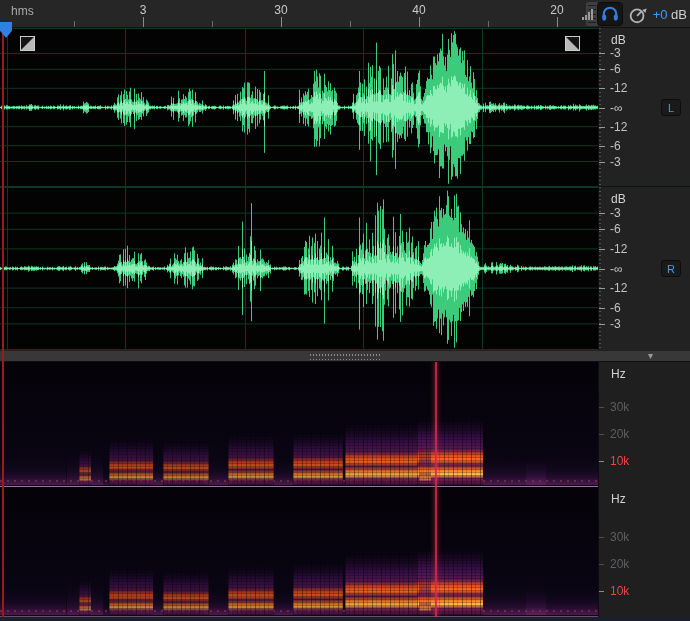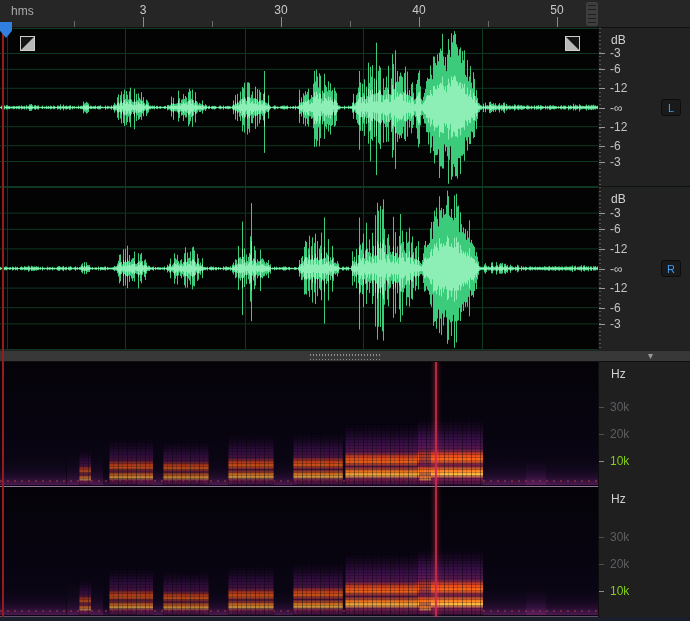--- a/index.html
+++ b/index.html
@@ -50,21 +50,21 @@
   
   .spec-sec{position:absolute;left:0;top:362px;width:690px;text-decoration:underline;}
   .spec-panel{position:relative;width:690px;}
   .sp0{height:125px;}
   .sp1{height:130px;}
   .spec-content{position:absolute;left:0;top:0;width:598px;height:100%;background:linear-gradient(to bottom,#050308 0%,#070410 55%,#0c0616 100%);overflow:hidden;}
   .hzscale{position:absolute;left:598px;top:0;width:92px;height:100%;background:#1f1f1f;border-left:1px solid #0e0e0e;}
   .hzscale .hdr{position:absolute;left:12px;top:5px;font-size:12px;color:#d2d2d2;}
   .hz-lbl{position:absolute;left:11px;transform:translateY(-50%);font-size:12px;}
   .hz-lbl.dim{color:#5e5e63;text-align:right;}
-  .hz-lbl.bright{color:#84cc16;}
+  .hz-lbl.bright{color:#ef4444;}
   .hz-dash{position:absolute;left:0;width:5px;height:1px;background:#8a8a8a;}
   .scol{position:absolute;bottom:2px;border-radius:2px 2px 0 0;
     background:linear-gradient(to top,
       rgba(58,16,60,.95) 0%, rgba(130,32,84,.9) 10%,
       #ffc046 16%, #ff7c1e 22%,
       rgba(105,26,74,.95) 30%,
       #ff6a1a 38%, #e8491c 45%,
       rgba(96,26,84,.9) 54%,
       rgba(74,20,92,.78) 68%,
       rgba(52,14,66,.45) 84%,
@@ -95,34 +95,57 @@
 
   <div class="ruler">
     <span class="unit">hms</span>
     <div id="ruler-ticks">
         <span class="tick-label" style="left: 143px;">3</span>
         <div class="tick-major" style="left: 143px;"></div>
         <span class="tick-label" style="left: 281px;">30</span>
         <div class="tick-major" style="left: 281px;"></div>
         <span class="tick-label" style="left: 419px;">40</span>
         <div class="tick-major" style="left: 419px;"></div>
-        <span class="tick-label" style="left: 557px;">50</span>
+        <span class="tick-label" style="left: 557px;">20</span>
         <div class="tick-major" style="left: 557px;"></div>
         <div class="tick-minor" style="left: 74px;"></div>
         <div class="tick-minor" style="left: 212px;"></div>
         <div class="tick-minor" style="left: 350px;"></div>
         <div class="tick-minor" style="left: 488px;"></div>
       </div>
     <div class="vgrip">
         <i></i>
         <i></i>
         <i></i>
         <i></i>
         <i></i>
       </div>
+    <div class="monitor">
+      <span class="meter-ic">
+          <i></i>
+          <i></i>
+          <i></i>
+          <i></i>
+        </span>
+      <button class="hp-btn">
+        <svg viewBox="0 0 24 24" width="22" height="20">
+          <path d="M4.5 17v-5a7.5 7.5 0 0 1 15 0v5" fill="none" stroke="#2e7fe0" stroke-width="2.6"></path>
+          <rect x="2.8" y="12.5" width="4.6" height="7.5" rx="2.2" fill="#2e7fe0"></rect>
+          <rect x="16.6" y="12.5" width="4.6" height="7.5" rx="2.2" fill="#2e7fe0"></rect>
+        </svg>
+      </button>
+      <span class="knob-ic">
+        <svg viewBox="0 0 24 24" width="22" height="24">
+          <circle cx="11" cy="14" r="7" fill="none" stroke="#b2b2b2" stroke-width="2"></circle>
+          <path d="M11 14 L15.5 9.5" stroke="#b2b2b2" stroke-width="2"></path>
+          <path d="M16.5 7.5 l5 -1.5 l-1.5 5 z" fill="#b2b2b2"></path>
+        </svg>
+      </span>
+      <span class="gain"><b style="color:#3f9df5">+0</b> <span>dB</span></span>
+    </div>
   </div>
 
   <div class="wave-sec">
     <div class="channel ch0">
       <div class="wave-canvas">
         <svg id="wsvg0" width="598" height="159">
             <path d="M7.5 0V159M125.5 0V159M245.5 0V159M363.5 0V159M482.5 0V159M0 25.5H598M0 41.3H598M0 60.3H598M0 98.7H598M0 117.7H598M0 133.5H598M0 .5H598M0 158.5H598" stroke="#0f3822" stroke-width="1" fill="none"></path>
             <path d="M0 79.5H598" stroke="#2e8a50" stroke-width="1" fill="none"></path>
             <path d="M0.5 78.8V80.2M1.5 77.7V81.3M2.5 78.6V80.3M3.5 78.8V80.2M4.5 77.4V81.5M5.5 78.3V80.5M6.5 77.2V81.5M7.5 77.2V81.4M8.5 78.1V81.1M9.5 77.9V81.2M10.5 78.6V80.6M11.5 78.4V80.7M12.5 78.3V80.6M13.5 77.8V81.3M14.5 78.1V81.0M15.5 78.4V80.4M16.5 78.0V81.2M17.5 78.2V80.7M18.5 77.9V81.2M19.5 77.7V81.2M20.5 78.4V80.4M21.5 77.4V81.6M22.5 78.2V80.9M23.5 78.2V80.9M24.5 77.8V81.5M25.5 78.7V80.5M26.5 77.1V81.5M27.5 78.4V80.7M28.5 77.9V81.1M29.5 76.4V83.0M30.5 76.4V82.8M31.5 76.0V82.8M32.5 77.3V81.3M33.5 78.6V80.6M34.5 77.3V81.4M35.5 77.0V81.9M36.5 78.0V80.8M37.5 77.5V81.4M38.5 77.5V81.6M39.5 78.7V80.2M40.5 78.8V80.1M41.5 78.6V80.5M42.5 77.5V81.1M43.5 78.8V80.2M44.5 78.5V80.8M45.5 78.7V80.4M46.5 77.8V81.2M47.5 78.6V80.7M48.5 77.9V81.1M49.5 78.5V80.5M50.5 77.6V81.4M51.5 78.0V81.1M52.5 78.7V80.5M53.5 77.7V81.2M54.5 77.8V81.2M55.5 78.7V80.4M56.5 78.9V80.1M57.5 77.5V81.6M58.5 77.7V81.1M59.5 78.1V81.0M60.5 76.4V82.1M61.5 78.4V80.7M62.5 78.1V80.7M63.5 76.6V82.4M64.5 78.2V80.7M65.5 77.8V81.3M66.5 77.5V81.6M67.5 78.2V81.1M68.5 78.1V80.7M69.5 77.5V81.8M70.5 77.2V81.7M71.5 78.8V80.3M72.5 77.9V81.4M73.5 78.4V80.4M74.5 78.1V80.8M75.5 78.9V80.2M76.5 78.4V80.6M77.5 78.6V80.4M78.5 77.5V81.2M79.5 78.6V80.3M80.5 77.9V81.2M81.5 77.6V81.2M82.5 77.8V81.3M83.5 73.5V85.4M84.5 75.5V83.5M85.5 74.9V84.4M86.5 73.9V85.7M87.5 74.5V85.0M88.5 75.5V84.1M89.5 78.4V80.6M90.5 77.6V81.1M91.5 77.9V81.0M92.5 78.4V80.7M93.5 78.1V80.9M94.5 78.1V81.1M95.5 77.4V81.2M96.5 78.8V80.3M97.5 78.0V81.1M98.5 77.9V81.4M99.5 77.8V81.4M100.5 77.3V81.3M101.5 78.5V80.4M102.5 78.6V80.3M103.5 78.8V80.3M104.5 78.7V80.2M105.5 77.5V81.8M106.5 78.7V80.4M107.5 77.7V81.3M108.5 78.2V80.6M109.5 78.4V80.4M110.5 78.5V80.7M111.5 77.4V81.7M112.5 78.5V80.4M113.5 76.8V82.1M114.5 74.8V84.6M115.5 76.3V82.8M116.5 76.8V82.3M117.5 69.3V89.8M118.5 66.4V91.9M119.5 75.4V84.1M120.5 67.2V90.6M121.5 63.4V95.3M122.5 75.0V83.6M123.5 66.2V95.0M124.5 61.5V98.0M125.5 71.0V87.4M126.5 63.1V96.8M127.5 66.7V94.0M128.5 71.4V88.5M129.5 63.4V94.4M130.5 59.7V99.2M131.5 71.5V86.2M132.5 73.6V84.0M133.5 73.9V86.1M134.5 60.8V101.3M135.5 73.7V84.7M136.5 65.9V93.0M137.5 72.2V87.4M138.5 65.4V91.9M139.5 69.7V90.9M140.5 71.5V89.0M141.5 64.2V91.9M142.5 72.6V85.5M143.5 69.2V88.3M144.5 75.1V82.9M145.5 76.5V81.9M146.5 71.6V88.0M147.5 72.6V85.6M148.5 74.5V84.4M149.5 77.6V81.5M150.5 77.5V81.5M151.5 78.1V80.7M152.5 77.6V81.0M153.5 78.1V80.7M154.5 77.5V81.5M155.5 78.9V80.2M156.5 77.8V81.0M157.5 77.8V81.2M158.5 78.8V80.3M159.5 78.3V80.7M160.5 78.0V81.0M161.5 78.7V80.3M162.5 78.7V80.3M163.5 78.6V80.4M164.5 78.0V81.0M165.5 77.9V80.8M166.5 78.9V80.1M167.5 77.1V82.3M168.5 76.9V81.7M169.5 77.6V81.5M170.5 76.8V82.6M171.5 68.6V88.6M172.5 75.7V83.5M173.5 69.8V91.8M174.5 75.9V83.1M175.5 75.8V83.4M176.5 75.6V83.3M177.5 75.0V84.3M178.5 62.7V93.6M179.5 70.1V90.0M180.5 75.0V83.5M181.5 71.6V87.7M182.5 71.3V87.1M183.5 66.1V92.9M184.5 71.0V87.2M185.5 68.0V89.4M186.5 69.5V89.4M187.5 73.4V85.2M188.5 64.2V98.1M189.5 60.7V96.3M190.5 62.8V93.3M191.5 70.6V89.2M192.5 61.5V98.9M193.5 72.1V87.7M194.5 74.8V84.0M195.5 64.2V94.4M196.5 73.0V85.7M197.5 74.3V84.4M198.5 76.3V82.5M199.5 74.8V84.0M200.5 75.6V84.0M201.5 76.3V82.8M202.5 72.4V85.6M203.5 77.1V82.5M204.5 77.6V81.6M205.5 76.2V82.8M206.5 77.1V81.3M207.5 78.6V80.2M208.5 78.1V81.1M209.5 77.6V81.1M210.5 79.0V80.0M211.5 78.2V80.9M212.5 77.8V81.4M213.5 78.0V81.1M214.5 77.9V81.6M215.5 78.0V81.1M216.5 78.7V80.4M217.5 79.0V80.0M218.5 78.6V80.3M219.5 77.7V80.9M220.5 77.6V81.3M221.5 78.3V80.8M222.5 78.8V80.4M223.5 77.5V81.7M224.5 78.8V80.2M225.5 78.0V81.0M226.5 78.3V80.8M227.5 77.8V81.2M228.5 77.9V81.3M229.5 78.1V80.9M230.5 78.3V80.8M231.5 78.9V80.1M232.5 77.5V81.4M233.5 72.4V86.2M234.5 76.7V82.2M235.5 67.1V91.6M236.5 75.7V83.1M237.5 65.9V93.1M238.5 74.6V84.4M239.5 72.6V88.7M240.5 63.6V92.9M241.5 71.1V87.9M242.5 59.0V103.5M243.5 60.2V97.1M244.5 54.8V104.7M245.5 70.5V89.0M246.5 72.8V86.4M247.5 54.4V106.6M248.5 54.3V100.8M249.5 55.1V104.6M250.5 69.8V87.6M251.5 66.7V95.1M252.5 63.3V95.5M253.5 70.4V90.1M254.5 70.2V87.5M255.5 58.6V100.9M256.5 70.9V87.6M257.5 61.1V98.3M258.5 73.7V86.2M259.5 61.8V95.5M260.5 64.2V91.8M261.5 72.4V85.9M262.5 72.1V87.7M263.5 65.8V92.4M264.5 43.0V124.9M265.5 74.2V85.4M266.5 74.8V83.6M267.5 75.6V84.1M268.5 67.3V90.6M269.5 76.8V82.5M270.5 78.2V80.9M271.5 79.0V80.0M272.5 78.7V80.1M273.5 78.3V80.6M274.5 77.4V81.5M275.5 77.7V81.3M276.5 78.6V80.4M277.5 78.4V80.9M278.5 78.8V80.4M279.5 78.8V80.1M280.5 78.2V80.7M281.5 77.8V80.9M282.5 77.7V81.2M283.5 77.7V81.3M284.5 77.5V81.6M285.5 78.2V81.0M286.5 77.8V81.2M287.5 77.5V81.4M288.5 78.8V80.2M289.5 78.9V80.2M290.5 78.3V80.8M291.5 79.0V80.0M292.5 78.4V80.7M293.5 78.0V80.9M294.5 78.7V80.3M295.5 77.6V81.8M296.5 78.6V80.2M297.5 78.3V80.9M298.5 77.7V81.2M299.5 61.7V94.9M300.5 74.5V85.8M301.5 69.4V88.4M302.5 74.1V84.4M303.5 65.5V96.1M304.5 67.5V89.8M305.5 63.3V98.0M306.5 66.5V90.6M307.5 63.9V96.1M308.5 60.7V98.5M309.5 71.9V88.3M310.5 70.7V88.4M311.5 67.0V90.9M312.5 68.9V90.2M313.5 55.7V100.3M314.5 42.9V118.9M315.5 53.4V111.2M316.5 41.7V118.6M317.5 48.5V112.9M318.5 59.5V99.4M319.5 45.2V118.4M320.5 47.6V110.1M321.5 70.3V88.4M322.5 62.5V96.4M323.5 64.8V93.3M324.5 45.7V110.9M325.5 57.1V98.6M326.5 59.1V100.9M327.5 63.3V96.1M328.5 53.3V103.5M329.5 62.1V97.0M330.5 55.3V106.5M331.5 63.2V97.9M332.5 61.8V97.0M333.5 73.9V84.4M334.5 59.6V98.8M335.5 62.9V97.6M336.5 64.9V93.0M337.5 75.0V84.1M338.5 77.3V81.9M339.5 77.5V81.6M340.5 78.4V80.7M341.5 78.7V80.2M342.5 78.6V80.4M343.5 78.8V80.2M344.5 77.7V81.5M345.5 78.7V80.3M346.5 78.5V80.4M347.5 78.7V80.2M348.5 77.6V81.2M349.5 78.5V80.5M350.5 77.9V80.9M351.5 78.0V80.9M352.5 74.6V84.6M353.5 65.9V90.9M354.5 75.5V83.4M355.5 74.7V84.9M356.5 67.1V91.7M357.5 65.3V95.2M358.5 59.5V96.8M359.5 43.0V121.8M360.5 54.4V102.8M361.5 69.0V89.1M362.5 55.8V103.0M363.5 65.2V95.5M364.5 51.3V107.9M365.5 71.0V89.3M366.5 58.6V95.9M367.5 68.1V90.1M368.5 34.7V115.7M369.5 55.0V103.5M370.5 38.8V133.3M371.5 48.6V111.0M372.5 37.1V112.7M373.5 66.0V90.8M374.5 50.3V109.1M375.5 65.4V92.7M376.5 14.6V147.1M377.5 65.1V93.6M378.5 42.9V114.7M379.5 37.8V116.3M380.5 39.6V121.0M381.5 66.5V94.8M382.5 67.2V92.4M383.5 50.4V114.7M384.5 61.9V95.8M385.5 59.4V99.1M386.5 48.6V114.0M387.5 59.6V99.2M388.5 37.9V113.6M389.5 66.1V94.1M390.5 66.5V92.1M391.5 50.4V104.1M392.5 26.2V129.7M393.5 35.9V122.1M394.5 61.1V98.8M395.5 22.3V140.9M396.5 53.8V105.2M397.5 43.0V114.0M398.5 53.8V106.5M399.5 48.3V110.6M400.5 44.6V107.5M401.5 47.7V110.0M402.5 49.1V105.7M403.5 63.8V98.8M404.5 44.9V111.2M405.5 38.6V113.0M406.5 66.5V93.4M407.5 43.5V108.7M408.5 67.2V91.5M409.5 62.0V99.5M410.5 68.0V93.0M411.5 56.1V105.4M412.5 54.4V100.1M413.5 64.6V96.9M414.5 71.6V87.5M415.5 70.7V89.2M416.5 56.0V100.3M417.5 51.8V110.8M418.5 44.8V119.4M419.5 42.4V115.9M420.5 58.3V97.4M421.5 71.1V87.8M422.5 72.5V87.0M423.5 68.7V91.0M424.5 65.0V95.3M425.5 61.0V95.8M426.5 53.1V104.1M427.5 49.7V104.2M428.5 51.1V116.4M429.5 50.8V104.4M430.5 37.5V125.1M431.5 46.7V119.6M432.5 51.2V108.3M433.5 28.5V123.1M434.5 28.6V135.4M435.5 35.0V127.3M436.5 37.2V127.2M437.5 26.2V126.7M438.5 33.3V121.4M439.5 24.6V150.0M440.5 20.6V138.4M441.5 22.6V138.4M442.5 5.9V140.5M443.5 28.4V140.5M444.5 37.4V116.5M445.5 29.0V123.3M446.5 43.1V119.0M447.5 26.5V128.3M448.5 11.0V155.8M449.5 21.8V131.7M450.5 29.1V118.3M451.5 5.2V151.7M452.5 14.3V148.7M453.5 7.1V136.2M454.5 3.1V138.9M455.5 5.9V148.3M456.5 16.3V148.2M457.5 19.2V150.6M458.5 27.5V130.1M459.5 21.3V130.3M460.5 19.5V146.0M461.5 34.9V127.7M462.5 23.1V127.8M463.5 32.1V126.2M464.5 22.3V132.8M465.5 46.9V109.5M466.5 48.9V112.7M467.5 32.0V122.7M468.5 53.2V109.2M469.5 48.5V116.0M470.5 38.1V116.1M471.5 54.6V103.6M472.5 60.3V104.3M473.5 44.3V110.2M474.5 50.9V109.1M475.5 68.1V93.2M476.5 61.9V101.2M477.5 69.9V91.1M478.5 75.0V84.6M479.5 75.5V84.0M480.5 76.9V82.1M481.5 77.5V81.7M482.5 78.3V80.9M483.5 75.6V84.0M484.5 78.3V80.6M485.5 74.6V84.3M486.5 77.5V81.2M487.5 77.2V81.6M488.5 77.7V81.4M489.5 74.0V84.9M490.5 73.6V85.2M491.5 75.6V84.0M492.5 75.9V83.0M493.5 75.1V84.1M494.5 76.7V82.0M495.5 75.2V83.8M496.5 77.3V82.0M497.5 77.7V81.4M498.5 76.5V82.3M499.5 75.1V84.5M500.5 77.4V81.4M501.5 76.6V82.7M502.5 77.2V82.2M503.5 74.8V83.7M504.5 74.5V85.2M505.5 77.8V81.1M506.5 75.9V82.6M507.5 77.6V81.7M508.5 77.8V81.0M509.5 77.3V81.7M510.5 77.6V81.5M511.5 78.2V81.1M512.5 77.5V81.3M513.5 78.0V81.2M514.5 76.3V82.8M515.5 76.8V81.8M516.5 78.2V80.8M517.5 77.2V81.6M518.5 76.7V82.2M519.5 77.5V81.3M520.5 77.3V81.4M521.5 77.1V81.9M522.5 77.8V81.7M523.5 77.7V81.4M524.5 77.8V81.0M525.5 78.6V80.2M526.5 77.7V81.1M527.5 77.2V81.6M528.5 77.6V81.4M529.5 78.2V81.0M530.5 78.5V80.5M531.5 77.7V81.4M532.5 78.4V80.5M533.5 78.5V80.3M534.5 77.3V81.8M535.5 78.7V80.6M536.5 77.5V81.7M537.5 77.9V81.3M538.5 77.0V81.4M539.5 78.4V80.7M540.5 77.1V82.2M541.5 77.5V81.7M542.5 78.0V81.0M543.5 78.3V80.6M544.5 78.7V80.2M545.5 77.4V81.5M546.5 78.5V80.4M547.5 77.8V81.4M548.5 78.4V80.5M549.5 77.5V81.8M550.5 77.1V82.0M551.5 78.2V81.1M552.5 77.6V81.0M553.5 77.3V81.3M554.5 78.0V81.5M555.5 78.0V80.9M556.5 78.2V80.9M557.5 78.8V80.2M558.5 78.1V80.8M559.5 78.8V80.2M560.5 77.8V81.2M561.5 77.3V81.5M562.5 78.4V80.6M563.5 77.6V81.3M564.5 77.6V81.5M565.5 77.7V81.4M566.5 78.6V80.4M567.5 78.7V80.3M568.5 77.2V82.3M569.5 78.1V81.1M570.5 77.2V81.6M571.5 77.9V81.0M572.5 78.4V80.5M573.5 75.7V82.4M574.5 77.9V81.1M575.5 76.6V82.5M576.5 77.4V81.4M577.5 77.5V81.4M578.5 78.4V80.5M579.5 76.3V83.5M580.5 77.1V81.6M581.5 77.9V81.3M582.5 77.8V81.2M583.5 78.0V80.9M584.5 78.1V81.0M585.5 77.6V81.3M586.5 76.5V82.5M587.5 78.0V80.8M588.5 76.9V82.1M589.5 77.5V81.5M590.5 77.7V81.7M591.5 76.9V82.1M592.5 77.4V81.5M593.5 76.7V81.8M594.5 77.6V81.3M595.5 77.4V81.5M596.5 78.1V80.8M597.5 77.7V81.2" stroke="#3ed682" stroke-width="1" fill="none" opacity="0.95"></path>
             <path d="M0.5 79.2V79.8M1.5 78.7V80.3M2.5 79.1V79.8M3.5 79.2V79.8M4.5 78.6V80.3M5.5 79.0V79.9M6.5 78.6V80.4M7.5 78.5V80.3M8.5 78.9V80.2M9.5 78.8V80.2M10.5 79.1V79.9M11.5 79.0V80.0M12.5 79.0V79.9M13.5 78.8V80.2M14.5 78.9V80.1M15.5 79.0V79.9M16.5 78.9V80.2M17.5 78.9V80.0M18.5 78.8V80.2M19.5 78.7V80.2M20.5 79.1V79.9M21.5 78.6V80.4M22.5 79.0V80.1M23.5 79.0V80.1M24.5 78.8V80.4M25.5 79.2V79.9M26.5 78.5V80.3M27.5 79.0V80.0M28.5 78.8V80.2M29.5 78.2V81.0M30.5 78.2V80.9M31.5 78.0V80.9M32.5 78.6V80.3M33.5 79.1V80.0M34.5 78.6V80.3M35.5 78.5V80.5M36.5 78.9V80.1M37.5 78.7V80.3M38.5 78.7V80.4M39.5 79.2V79.8M40.5 79.2V79.7M41.5 79.1V79.9M42.5 78.7V80.2M43.5 79.2V79.8M44.5 79.1V80.0M45.5 79.1V79.9M46.5 78.8V80.2M47.5 79.1V80.0M48.5 78.8V80.2M49.5 79.1V79.9M50.5 78.7V80.3M51.5 78.9V80.2M52.5 79.2V79.9M53.5 78.7V80.2M54.5 78.8V80.2M55.5 79.1V79.9M56.5 79.2V79.8M57.5 78.7V80.4M58.5 78.8V80.2M59.5 78.9V80.1M60.5 78.2V80.6M61.5 79.0V80.0M62.5 78.9V80.0M63.5 78.3V80.7M64.5 79.0V80.0M65.5 78.8V80.3M66.5 78.6V80.4M67.5 79.0V80.2M68.5 78.9V80.0M69.5 78.7V80.4M70.5 78.5V80.4M71.5 79.2V79.8M72.5 78.8V80.3M73.5 79.0V79.9M74.5 78.9V80.0M75.5 79.3V79.8M76.5 79.0V79.9M77.5 79.1V79.9M78.5 78.6V80.2M79.5 79.1V79.9M80.5 78.8V80.2M81.5 78.7V80.2M82.5 78.8V80.2M83.5 77.0V82.0M84.5 77.8V81.2M85.5 77.6V81.5M86.5 77.1V82.1M87.5 77.4V81.8M88.5 77.8V81.4M89.5 79.0V80.0M90.5 78.7V80.2M91.5 78.8V80.2M92.5 79.0V80.0M93.5 78.9V80.1M94.5 78.9V80.2M95.5 78.6V80.2M96.5 79.2V79.8M97.5 78.9V80.2M98.5 78.8V80.3M99.5 78.8V80.3M100.5 78.6V80.3M101.5 79.1V79.9M102.5 79.1V79.8M103.5 79.2V79.8M104.5 79.2V79.8M105.5 78.7V80.5M106.5 79.2V79.9M107.5 78.8V80.2M108.5 79.0V80.0M109.5 79.0V79.9M110.5 79.1V80.0M111.5 78.6V80.4M112.5 79.1V79.9M113.5 78.4V80.6M114.5 77.5V81.6M115.5 78.1V80.9M116.5 78.4V80.7M117.5 75.2V83.8M118.5 74.0V84.7M119.5 77.8V81.4M120.5 74.3V84.2M121.5 72.7V86.1M122.5 77.6V81.2M123.5 73.9V86.0M124.5 71.9V87.3M125.5 75.9V82.8M126.5 72.6V86.8M127.5 74.1V85.6M128.5 76.1V83.3M129.5 72.7V85.8M130.5 71.2V87.8M131.5 76.1V82.3M132.5 77.0V81.4M133.5 77.2V82.3M134.5 71.6V88.6M135.5 77.1V81.7M136.5 73.8V85.2M137.5 76.4V82.8M138.5 73.6V84.7M139.5 75.4V84.3M140.5 76.1V83.5M141.5 73.1V84.7M142.5 76.6V82.0M143.5 75.2V83.2M144.5 77.7V80.9M145.5 78.2V80.5M146.5 76.2V83.1M147.5 76.6V82.1M148.5 77.4V81.6M149.5 78.7V80.3M150.5 78.7V80.4M151.5 78.9V80.0M152.5 78.7V80.1M153.5 78.9V80.0M154.5 78.7V80.3M155.5 79.2V79.8M156.5 78.8V80.1M157.5 78.8V80.2M158.5 79.2V79.8M159.5 79.0V80.0M160.5 78.9V80.1M161.5 79.2V79.8M162.5 79.1V79.8M163.5 79.1V79.9M164.5 78.8V80.1M165.5 78.8V80.0M166.5 79.2V79.8M167.5 78.5V80.7M168.5 78.4V80.4M169.5 78.7V80.3M170.5 78.4V80.8M171.5 74.9V83.3M172.5 77.9V81.2M173.5 75.4V84.7M174.5 78.0V81.0M175.5 78.0V81.1M176.5 77.9V81.1M177.5 77.6V81.5M178.5 72.5V85.4M179.5 75.6V83.9M180.5 77.6V81.2M181.5 76.2V82.9M182.5 76.0V82.7M183.5 73.9V85.1M184.5 75.9V82.7M185.5 74.7V83.7M186.5 75.3V83.6M187.5 76.9V81.9M188.5 73.1V87.3M189.5 71.6V86.6M190.5 72.5V85.3M191.5 75.8V83.6M192.5 71.9V87.7M193.5 76.4V82.9M194.5 77.5V81.4M195.5 73.1V85.8M196.5 76.8V82.1M197.5 77.3V81.6M198.5 78.2V80.8M199.5 77.5V81.4M200.5 77.9V81.4M201.5 78.2V80.9M202.5 76.5V82.1M203.5 78.5V80.7M204.5 78.7V80.4M205.5 78.1V80.9M206.5 78.5V80.3M207.5 79.1V79.8M208.5 78.9V80.2M209.5 78.7V80.2M210.5 79.3V79.7M211.5 79.0V80.1M212.5 78.8V80.3M213.5 78.9V80.2M214.5 78.8V80.4M215.5 78.9V80.2M216.5 79.2V79.9M217.5 79.3V79.7M218.5 79.1V79.8M219.5 78.7V80.1M220.5 78.7V80.2M221.5 79.0V80.0M222.5 79.2V79.9M223.5 78.7V80.4M224.5 79.2V79.8M225.5 78.9V80.1M226.5 79.0V80.0M227.5 78.8V80.2M228.5 78.8V80.2M229.5 78.9V80.1M230.5 79.0V80.0M231.5 79.2V79.8M232.5 78.7V80.3M233.5 76.5V82.3M234.5 78.3V80.6M235.5 74.3V84.6M236.5 77.9V81.0M237.5 73.8V85.2M238.5 77.5V81.5M239.5 76.6V83.4M240.5 72.8V85.1M241.5 76.0V83.0M242.5 70.9V89.6M243.5 71.4V86.9M244.5 69.1V90.1M245.5 75.7V83.5M246.5 76.7V82.4M247.5 69.0V90.9M248.5 68.9V88.4M249.5 69.3V90.0M250.5 75.4V82.9M251.5 74.1V86.0M252.5 72.7V86.2M253.5 75.7V84.0M254.5 75.6V82.8M255.5 70.7V88.5M256.5 75.9V82.9M257.5 71.8V87.4M258.5 77.1V82.3M259.5 72.1V86.2M260.5 73.1V84.6M261.5 76.5V82.2M262.5 76.4V82.9M263.5 73.8V84.9M264.5 64.2V98.6M265.5 77.3V82.0M266.5 77.5V81.2M267.5 77.9V81.4M268.5 74.4V84.1M269.5 78.4V80.8M270.5 79.0V80.1M271.5 79.3V79.7M272.5 79.2V79.8M273.5 79.0V80.0M274.5 78.6V80.4M275.5 78.8V80.2M276.5 79.1V79.9M277.5 79.0V80.1M278.5 79.2V79.9M279.5 79.2V79.8M280.5 79.0V80.0M281.5 78.8V80.1M282.5 78.7V80.2M283.5 78.7V80.3M284.5 78.7V80.4M285.5 79.0V80.1M286.5 78.8V80.2M287.5 78.7V80.3M288.5 79.2V79.8M289.5 79.2V79.8M290.5 79.0V80.0M291.5 79.3V79.7M292.5 79.0V80.0M293.5 78.9V80.1M294.5 79.1V79.8M295.5 78.7V80.4M296.5 79.1V79.8M297.5 79.0V80.1M298.5 78.7V80.2M299.5 72.0V86.0M300.5 77.4V82.2M301.5 75.3V83.3M302.5 77.2V81.5M303.5 73.6V86.5M304.5 74.5V83.8M305.5 72.7V87.3M306.5 74.1V84.2M307.5 73.0V86.5M308.5 71.6V87.5M309.5 76.3V83.2M310.5 75.8V83.2M311.5 74.2V84.3M312.5 75.1V84.0M313.5 69.5V88.2M314.5 64.1V96.0M315.5 68.5V92.8M316.5 63.6V95.9M317.5 66.5V93.5M318.5 71.1V87.9M319.5 65.1V95.8M320.5 66.1V92.4M321.5 75.6V83.2M322.5 72.4V86.6M323.5 73.3V85.3M324.5 65.3V92.7M325.5 70.1V87.5M326.5 70.9V88.5M327.5 72.7V86.5M328.5 68.5V89.6M329.5 72.2V86.8M330.5 69.3V90.9M331.5 72.6V87.2M332.5 72.1V86.9M333.5 77.1V81.6M334.5 71.1V87.6M335.5 72.5V87.1M336.5 73.4V85.2M337.5 77.6V81.4M338.5 78.6V80.5M339.5 78.6V80.4M340.5 79.1V80.0M341.5 79.2V79.8M342.5 79.1V79.9M343.5 79.2V79.8M344.5 78.7V80.3M345.5 79.2V79.8M346.5 79.1V79.9M347.5 79.2V79.8M348.5 78.7V80.2M349.5 79.1V79.9M350.5 78.8V80.1M351.5 78.9V80.1M352.5 77.5V81.7M353.5 73.8V84.3M354.5 77.8V81.1M355.5 77.5V81.8M356.5 74.3V84.6M357.5 73.5V86.1M358.5 71.1V86.8M359.5 64.2V97.3M360.5 69.0V89.3M361.5 75.1V83.5M362.5 69.5V89.4M363.5 73.5V86.2M364.5 67.7V91.4M365.5 75.9V83.6M366.5 70.7V86.4M367.5 74.7V84.0M368.5 60.7V94.7M369.5 69.2V89.6M370.5 62.4V102.1M371.5 66.5V92.7M372.5 61.7V93.4M373.5 73.8V84.2M374.5 67.2V91.9M375.5 73.6V85.0M376.5 52.2V107.9M377.5 73.5V85.4M378.5 64.1V94.3M379.5 62.0V95.0M380.5 62.7V96.9M381.5 74.0V85.9M382.5 74.3V84.9M383.5 67.3V94.3M384.5 72.1V86.4M385.5 71.1V87.7M386.5 66.5V94.0M387.5 71.1V87.8M388.5 62.0V93.8M389.5 73.9V85.6M390.5 74.1V84.8M391.5 67.3V89.8M392.5 57.1V100.6M393.5 61.2V97.4M394.5 71.8V87.6M395.5 55.5V105.3M396.5 68.7V90.3M397.5 64.2V94.0M398.5 68.7V90.8M399.5 66.4V92.5M400.5 64.8V91.2M401.5 66.1V92.3M402.5 66.7V90.5M403.5 72.9V87.6M404.5 65.0V92.8M405.5 62.3V93.6M406.5 74.1V85.3M407.5 64.4V91.8M408.5 74.4V84.5M409.5 72.1V87.9M410.5 74.7V85.2M411.5 69.7V90.4M412.5 69.0V88.1M413.5 73.2V86.8M414.5 76.2V82.9M415.5 75.8V83.6M416.5 69.6V88.2M417.5 67.9V92.6M418.5 64.9V96.3M419.5 63.9V94.8M420.5 70.6V87.0M421.5 76.0V83.0M422.5 76.5V82.6M423.5 75.0V84.3M424.5 73.4V86.1M425.5 71.7V86.3M426.5 68.4V89.8M427.5 67.0V89.9M428.5 67.6V95.0M429.5 67.4V89.9M430.5 61.9V98.7M431.5 65.7V96.3M432.5 67.6V91.6M433.5 58.1V97.8M434.5 58.1V103.0M435.5 60.8V99.6M436.5 61.7V99.5M437.5 57.1V99.3M438.5 60.1V97.1M439.5 56.4V109.1M440.5 54.7V104.2M441.5 55.6V104.2M442.5 48.6V105.1M443.5 58.0V105.1M444.5 61.8V95.0M445.5 58.3V97.9M446.5 64.2V96.1M447.5 57.2V100.0M448.5 50.7V111.5M449.5 55.2V101.4M450.5 58.3V95.8M451.5 48.3V109.8M452.5 52.1V108.6M453.5 49.1V103.3M454.5 47.4V104.5M455.5 48.6V108.4M456.5 53.0V108.4M457.5 54.2V109.4M458.5 57.6V100.7M459.5 55.0V100.8M460.5 54.3V107.4M461.5 60.8V99.7M462.5 55.8V99.8M463.5 59.6V99.1M464.5 55.5V101.9M465.5 65.8V92.1M466.5 66.6V93.4M467.5 59.5V97.6M468.5 68.4V92.0M469.5 66.5V94.9M470.5 62.1V94.9M471.5 69.0V89.6M472.5 71.4V89.9M473.5 64.7V92.4M474.5 67.5V91.9M475.5 74.7V85.2M476.5 72.1V88.6M477.5 75.5V84.4M478.5 77.6V81.7M479.5 77.8V81.4M480.5 78.4V80.6M481.5 78.6V80.4M482.5 79.0V80.1M483.5 77.9V81.4M484.5 79.0V80.0M485.5 77.4V81.5M486.5 78.7V80.2M487.5 78.5V80.4M488.5 78.7V80.3M489.5 77.2V81.8M490.5 77.0V81.9M491.5 77.9V81.4M492.5 78.0V81.0M493.5 77.7V81.4M494.5 78.3V80.6M495.5 77.7V81.3M496.5 78.6V80.5M497.5 78.7V80.3M498.5 78.2V80.7M499.5 77.6V81.6M500.5 78.6V80.3M501.5 78.3V80.8M502.5 78.5V80.6M503.5 77.5V81.2M504.5 77.4V81.9M505.5 78.8V80.2M506.5 78.0V80.8M507.5 78.7V80.4M508.5 78.8V80.1M509.5 78.6V80.4M510.5 78.7V80.3M511.5 78.9V80.2M512.5 78.7V80.2M513.5 78.9V80.2M514.5 78.1V80.9M515.5 78.4V80.4M516.5 79.0V80.1M517.5 78.5V80.4M518.5 78.3V80.6M519.5 78.7V80.3M520.5 78.6V80.3M521.5 78.5V80.5M522.5 78.8V80.4M523.5 78.7V80.3M524.5 78.8V80.1M525.5 79.1V79.8M526.5 78.8V80.2M527.5 78.5V80.4M528.5 78.7V80.3M529.5 78.9V80.1M530.5 79.1V79.9M531.5 78.7V80.3M532.5 79.0V79.9M533.5 79.1V79.8M534.5 78.6V80.5M535.5 79.1V79.9M536.5 78.7V80.4M537.5 78.8V80.2M538.5 78.5V80.3M539.5 79.0V80.0M540.5 78.5V80.6M541.5 78.7V80.4M542.5 78.9V80.1M543.5 79.0V80.0M544.5 79.2V79.8M545.5 78.6V80.3M546.5 79.1V79.9M547.5 78.8V80.3M548.5 79.0V79.9M549.5 78.6V80.5M550.5 78.5V80.6M551.5 79.0V80.2M552.5 78.7V80.1M553.5 78.6V80.3M554.5 78.9V80.3M555.5 78.9V80.1M556.5 79.0V80.1M557.5 79.2V79.8M558.5 78.9V80.1M559.5 79.2V79.8M560.5 78.8V80.2M561.5 78.6V80.3M562.5 79.0V80.0M563.5 78.7V80.3M564.5 78.7V80.4M565.5 78.7V80.3M566.5 79.1V79.9M567.5 79.2V79.9M568.5 78.5V80.7M569.5 78.9V80.2M570.5 78.5V80.4M571.5 78.8V80.1M572.5 79.1V79.9M573.5 77.9V80.7M574.5 78.8V80.2M575.5 78.3V80.7M576.5 78.6V80.3M577.5 78.6V80.3M578.5 79.0V79.9M579.5 78.2V81.2M580.5 78.5V80.4M581.5 78.8V80.2M582.5 78.8V80.2M583.5 78.9V80.1M584.5 78.9V80.1M585.5 78.7V80.3M586.5 78.3V80.8M587.5 78.9V80.0M588.5 78.4V80.6M589.5 78.7V80.4M590.5 78.7V80.4M591.5 78.4V80.6M592.5 78.6V80.3M593.5 78.3V80.5M594.5 78.7V80.2M595.5 78.6V80.4M596.5 78.9V80.0M597.5 78.7V80.2" stroke="#a4f7c6" stroke-width="1" fill="none" opacity="0.8"></path>

